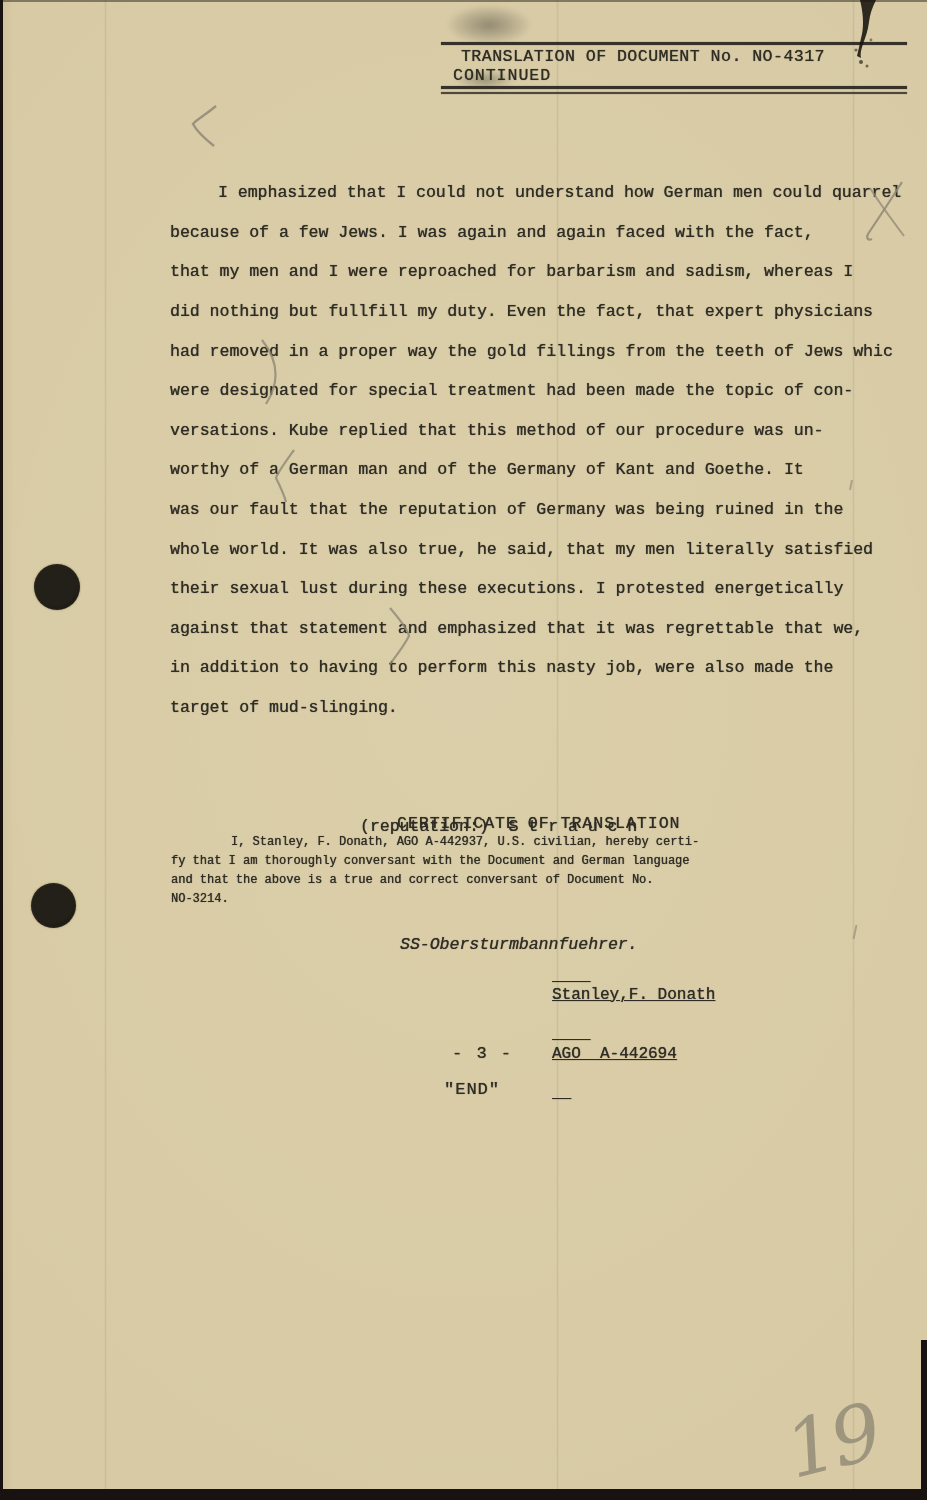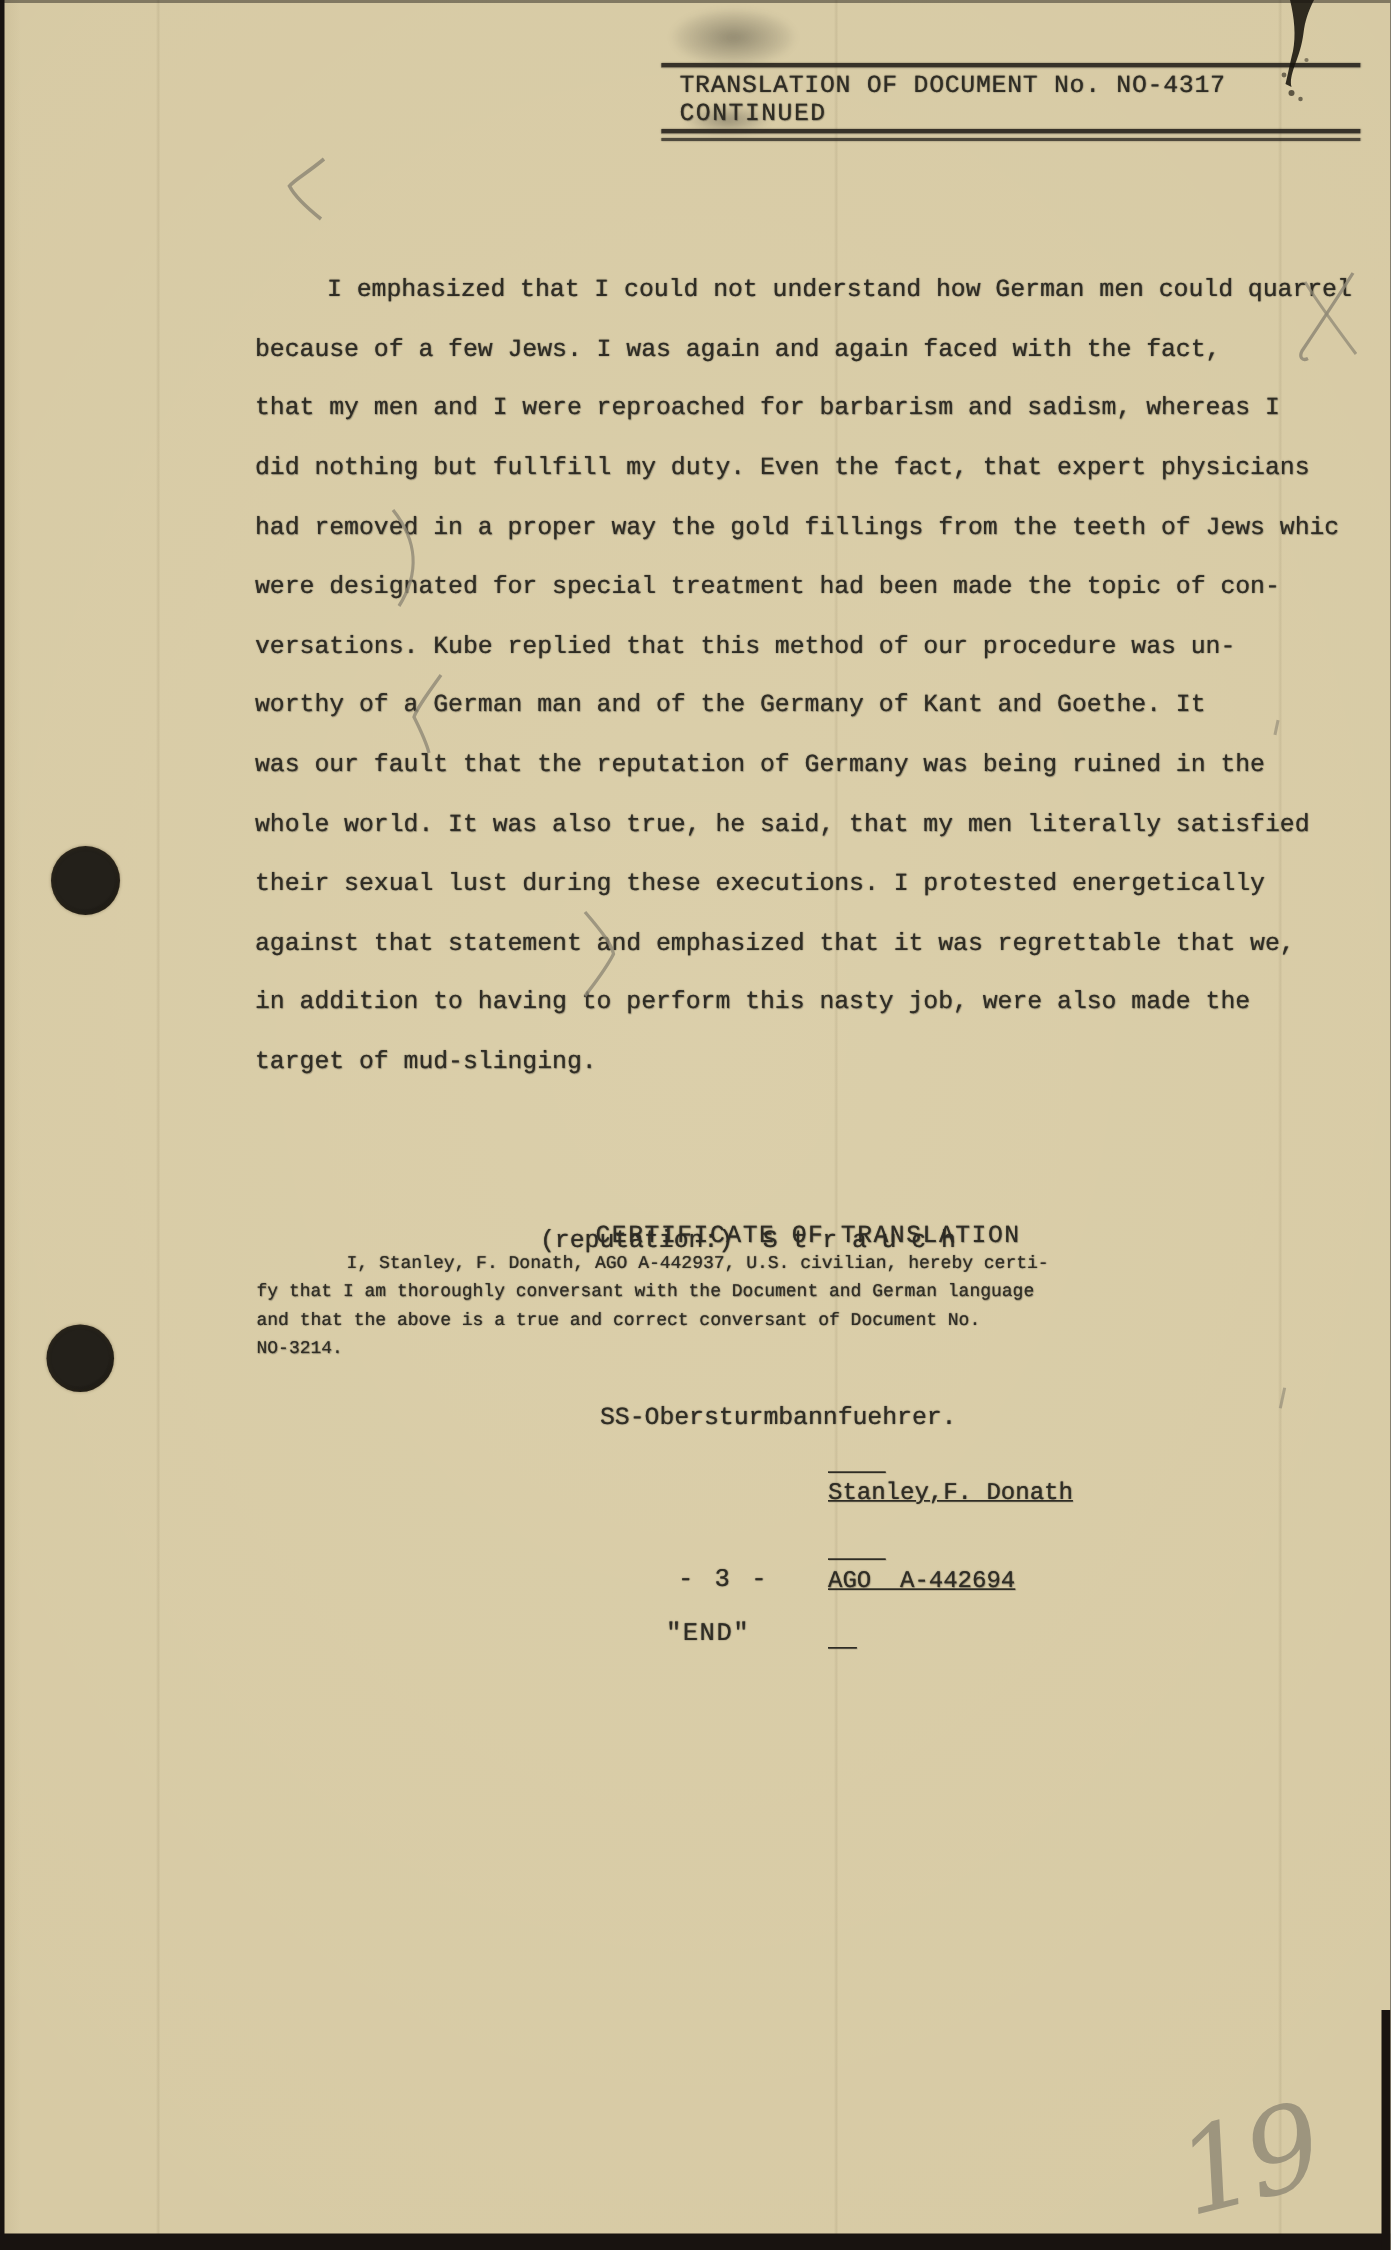--- a/index.html
+++ b/index.html
@@ -21,29 +21,29 @@
   .edge.right-low{right:0;bottom:0;width:6px;height:160px;}
   .edge.top{left:0;right:0;top:0;height:2px;opacity:.45;}
 
   .typed{color:rgba(45,42,35,0.92);text-shadow:0 0 0.8px rgba(45,42,35,0.85),0.5px 0.4px 0.6px rgba(45,42,35,0.30);}
 
   
   #hdr{position:absolute;left:441px;top:42px;width:466px;}
   #hdr .rule{height:3px;background:rgba(32,29,24,0.88);box-shadow:0 0 1px rgba(32,29,24,0.8);}
   #hdr .rule.thin{height:2px;margin-top:3px;opacity:.85;}
   #hdr-inner{padding:2px 0 0 12px;width:372px;}
-  #hdr-title{font-size:16.5px;letter-spacing:0.5px;white-space:nowrap;}
+  #hdr-title{font-size:16.5px;letter-spacing:0.5px;white-space:nowrap;text-align:right;}
   #hdr-sub{font-size:16.5px;letter-spacing:1px;padding-bottom:1px;}
 
   
   #body-block{position:absolute;left:170px;top:94px;width:740px;font-size:16.5px;line-height:39.6px;white-space:pre;}
   #body-block .first{padding-left:48px;}
   #closing{padding-left:35px;}
   #sigline{padding-left:190px;}
-  #rankline{padding-left:230px;}
+  #rankline{padding-left:230px;font-style:italic;}
 
   
   #cert-heading{position:absolute;left:397px;top:814px;font-size:16.5px;letter-spacing:1px;white-space:nowrap;}
   #cert-block{position:absolute;left:171px;top:833px;width:720px;font-size:12px;line-height:19px;white-space:pre;}
   #cert-block .first{padding-left:60px;}
   #cert-sign{position:absolute;left:552px;top:947px;font-size:16px;line-height:19.5px;white-space:pre;text-decoration:underline;}
 
   
   #pagenum{position:absolute;left:452px;top:1044px;font-size:17px;letter-spacing:2px;}
   #endmark{position:absolute;left:444px;top:1080px;font-size:17px;letter-spacing:1px;}

